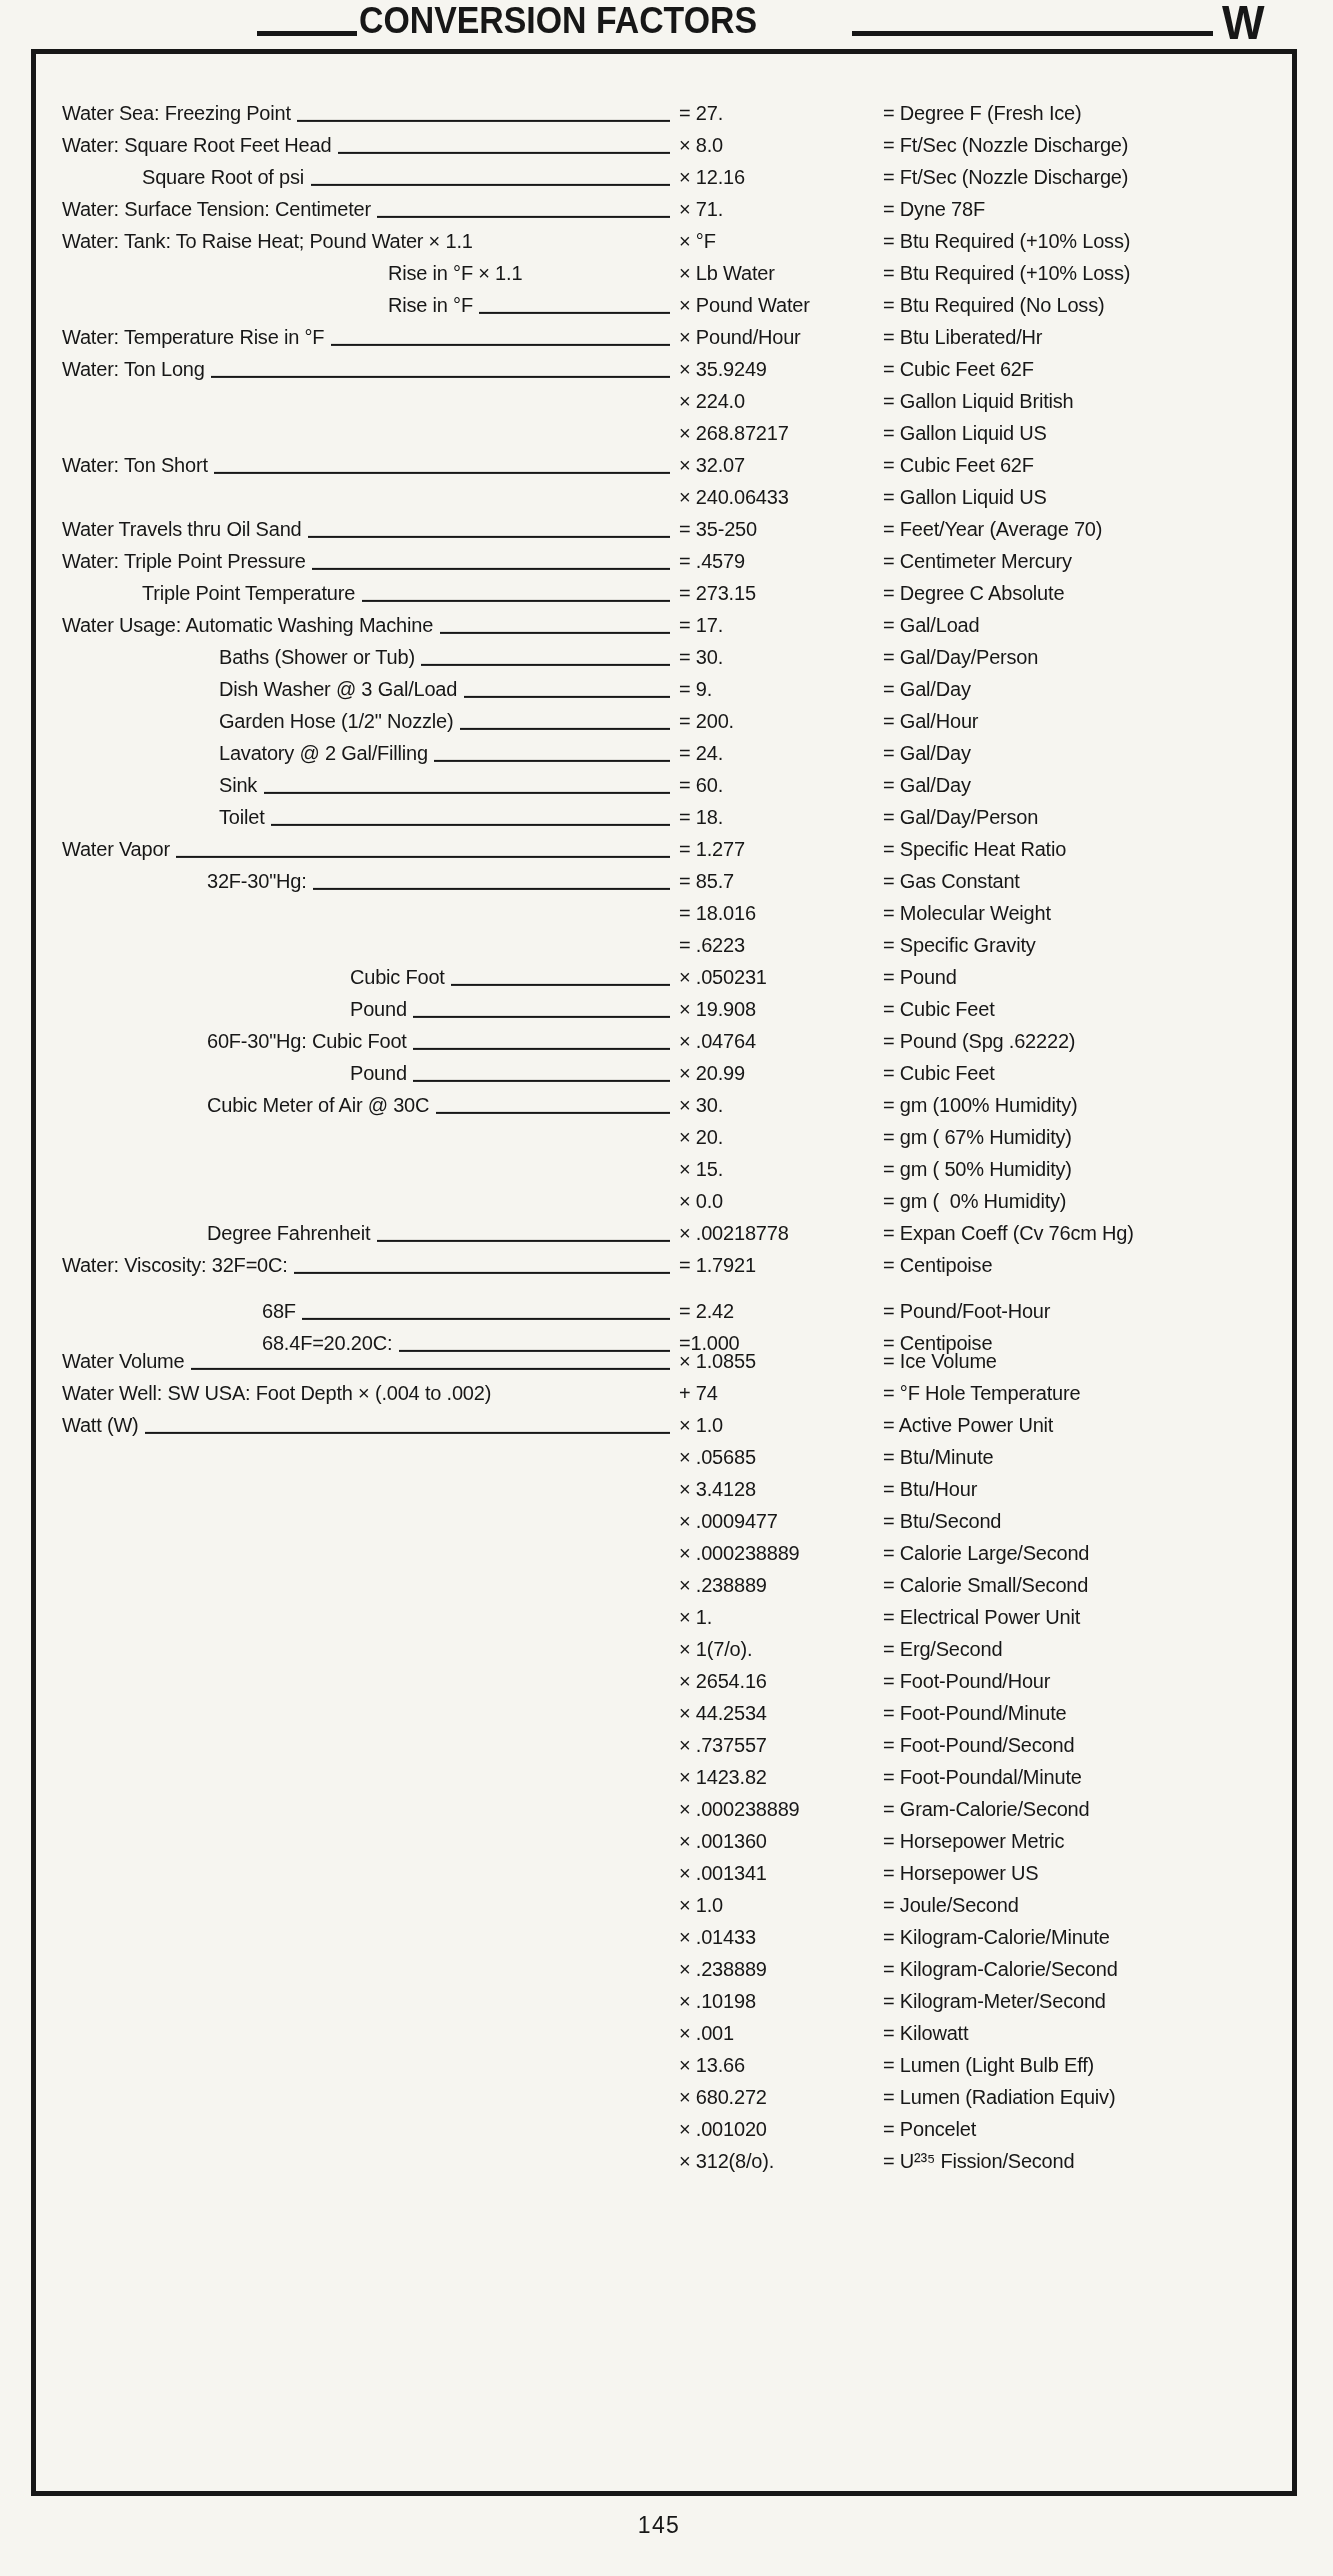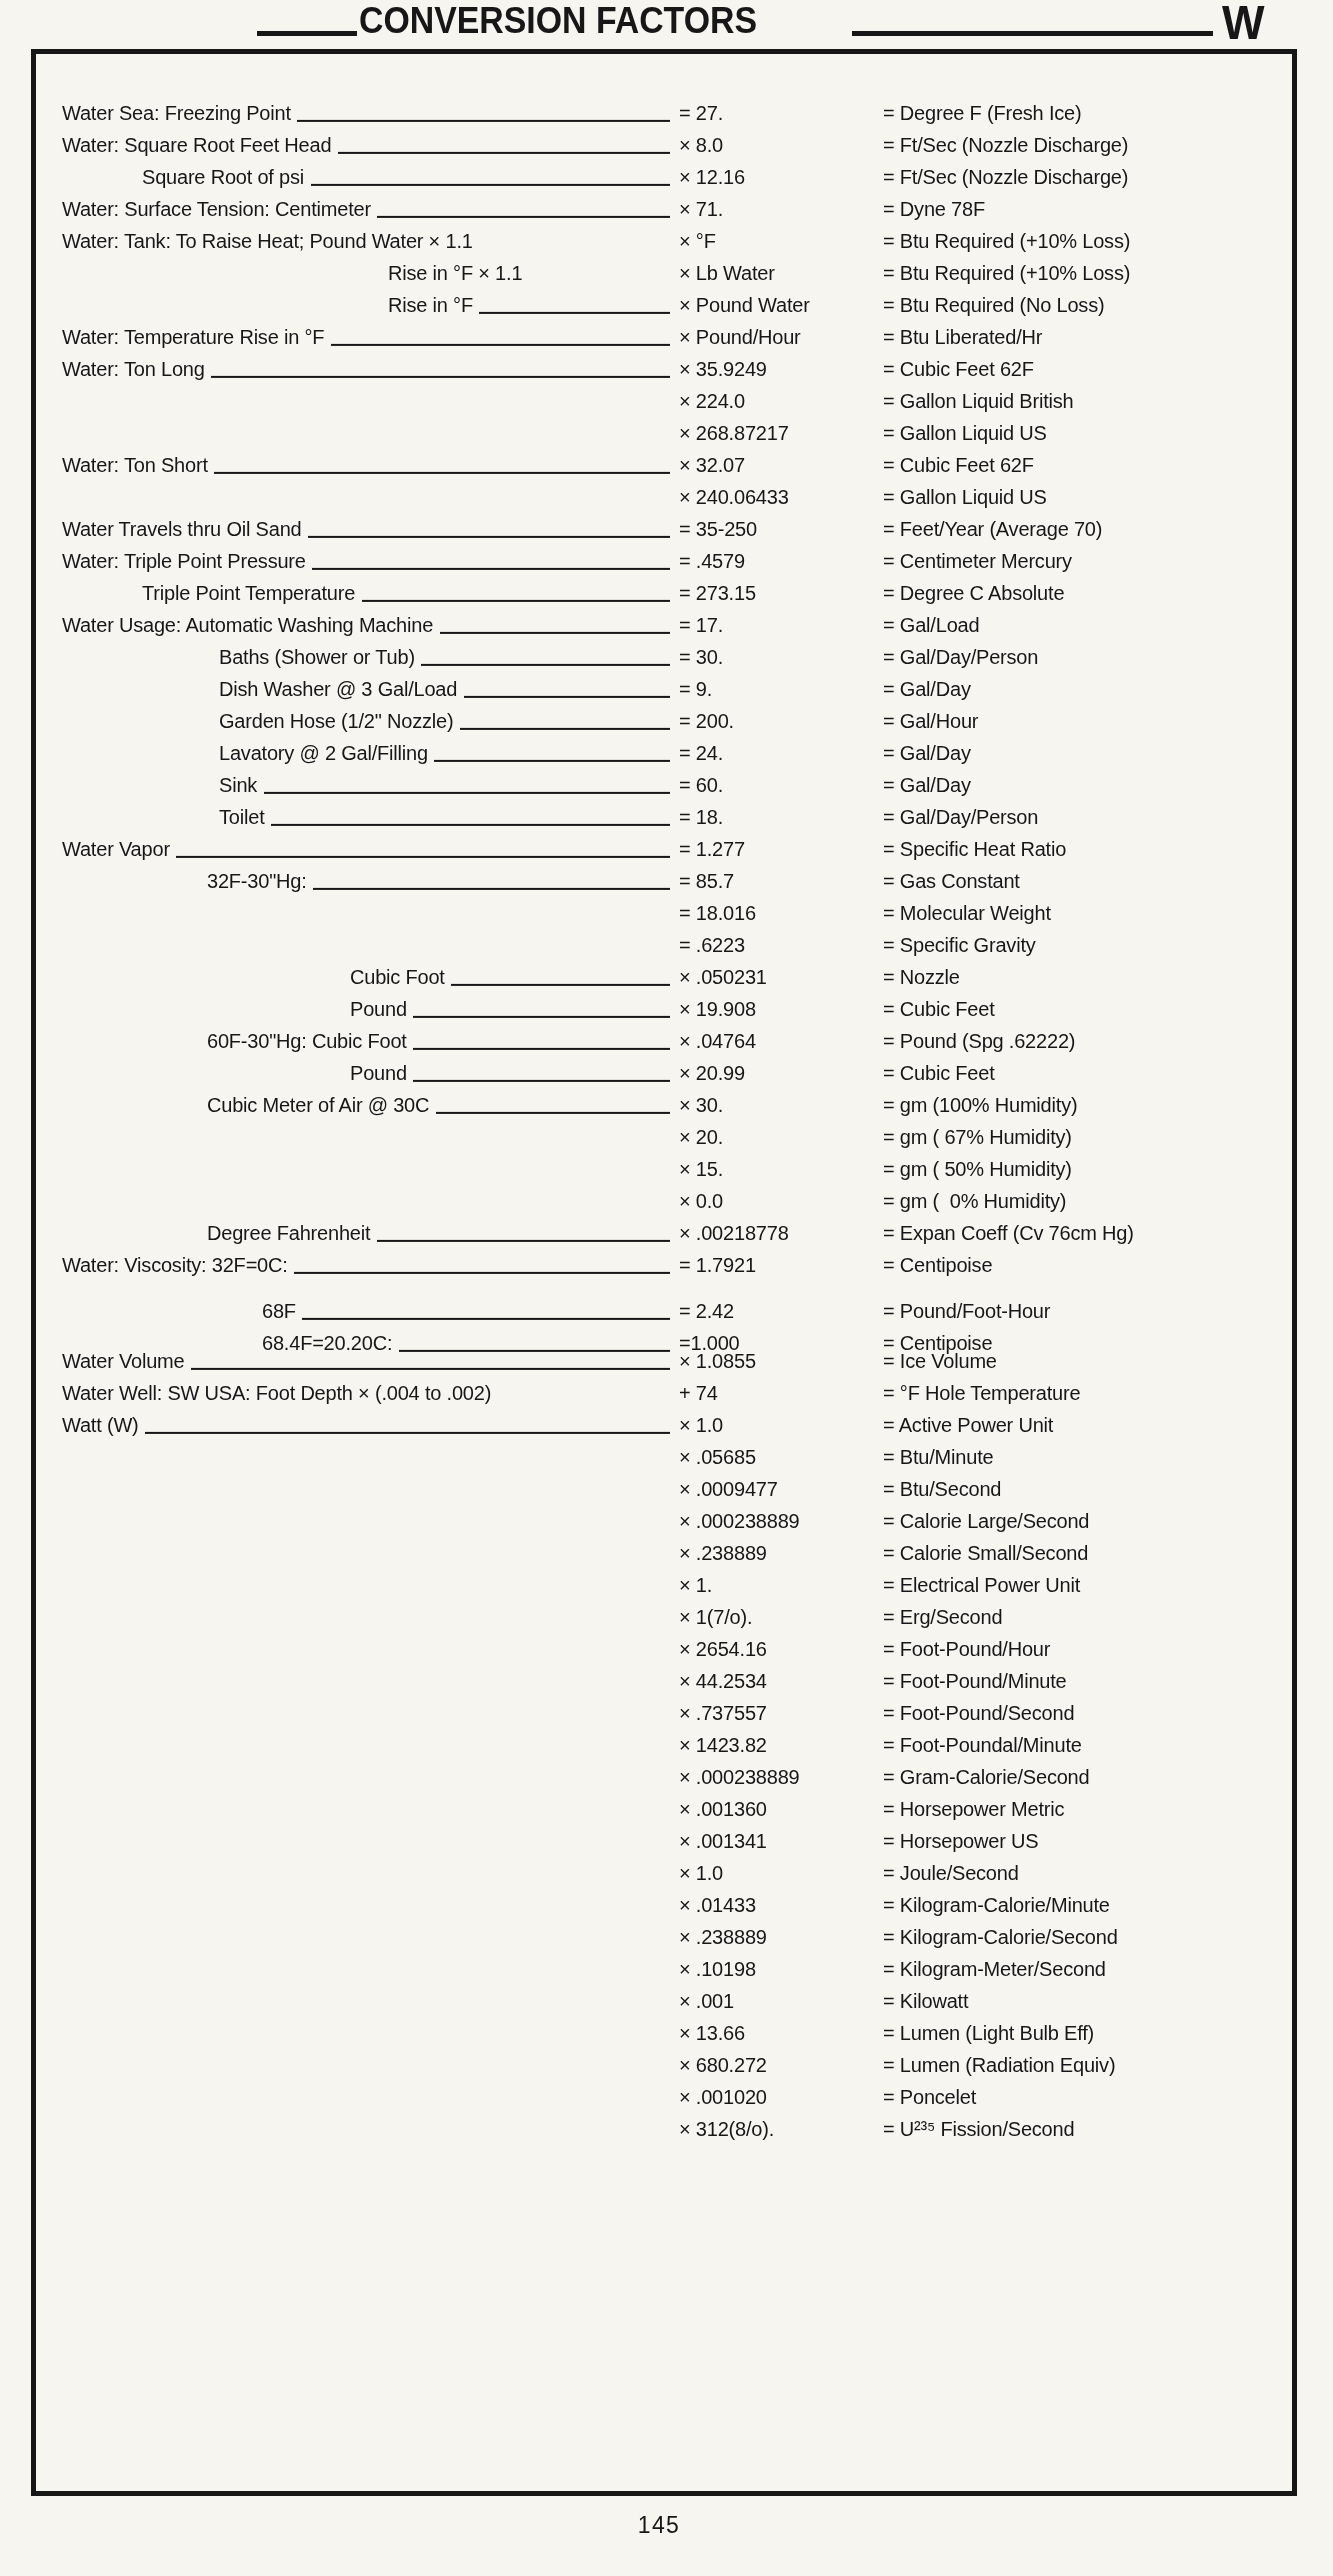--- a/index.html
+++ b/index.html
@@ -100,36 +100,37 @@
     <div class="row"><span class="label ind2">Baths (Shower or Tub)</span><span class="leader on"></span><span class="factor">= 30.</span><span class="result">= Gal/Day/Person</span></div>
     <div class="row"><span class="label ind2">Dish Washer @ 3 Gal/Load</span><span class="leader on"></span><span class="factor">= 9.</span><span class="result">= Gal/Day</span></div>
     <div class="row"><span class="label ind2">Garden Hose (1/2" Nozzle)</span><span class="leader on"></span><span class="factor">= 200.</span><span class="result">= Gal/Hour</span></div>
     <div class="row"><span class="label ind2">Lavatory @ 2 Gal/Filling</span><span class="leader on"></span><span class="factor">= 24.</span><span class="result">= Gal/Day</span></div>
     <div class="row"><span class="label ind2">Sink</span><span class="leader on"></span><span class="factor">= 60.</span><span class="result">= Gal/Day</span></div>
     <div class="row"><span class="label ind2">Toilet</span><span class="leader on"></span><span class="factor">= 18.</span><span class="result">= Gal/Day/Person</span></div>
     <div class="row"><span class="label ind0">Water Vapor</span><span class="leader on"></span><span class="factor">= 1.277</span><span class="result">= Specific Heat Ratio</span></div>
     <div class="row"><span class="label ind3">32F-30"Hg:</span><span class="leader on"></span><span class="factor">= 85.7</span><span class="result">= Gas Constant</span></div>
     <div class="row"><span class="label ind0"></span><span class="leader"></span><span class="factor">= 18.016</span><span class="result">= Molecular Weight</span></div>
     <div class="row"><span class="label ind0"></span><span class="leader"></span><span class="factor">= .6223</span><span class="result">= Specific Gravity</span></div>
-    <div class="row"><span class="label ind4">Cubic Foot</span><span class="leader on"></span><span class="factor">× .050231</span><span class="result">= Nozzle</span></div>
+    <div class="row"><span class="label ind4">Cubic Foot</span><span class="leader on"></span><span class="factor">× .050231</span><span class="result">= Pound</span></div>
     <div class="row"><span class="label ind4">Pound</span><span class="leader on"></span><span class="factor">× 19.908</span><span class="result">= Cubic Feet</span></div>
     <div class="row"><span class="label ind3">60F-30"Hg: Cubic Foot</span><span class="leader on"></span><span class="factor">× .04764</span><span class="result">= Pound (Spg .62222)</span></div>
     <div class="row"><span class="label ind4">Pound</span><span class="leader on"></span><span class="factor">× 20.99</span><span class="result">= Cubic Feet</span></div>
     <div class="row"><span class="label ind3">Cubic Meter of Air @ 30C</span><span class="leader on"></span><span class="factor">× 30.</span><span class="result">= gm (100% Humidity)</span></div>
     <div class="row"><span class="label ind0"></span><span class="leader"></span><span class="factor">× 20.</span><span class="result">= gm ( 67% Humidity)</span></div>
     <div class="row"><span class="label ind0"></span><span class="leader"></span><span class="factor">× 15.</span><span class="result">= gm ( 50% Humidity)</span></div>
     <div class="row"><span class="label ind0"></span><span class="leader"></span><span class="factor">× 0.0</span><span class="result">= gm (  0% Humidity)</span></div>
     <div class="row"><span class="label ind3">Degree Fahrenheit</span><span class="leader on"></span><span class="factor">× .00218778</span><span class="result">= Expan Coeff (Cv 76cm Hg)</span></div>
     <div class="row"><span class="label ind0">Water: Viscosity: 32F=0C:</span><span class="leader on"></span><span class="factor">= 1.7921</span><span class="result">= Centipoise</span></div>
     <div class="row"><span class="label ind6">68F</span><span class="leader on"></span><span class="factor">= 2.42</span><span class="result">= Pound/Foot-Hour</span></div>
     <div class="row"><span class="label ind6">68.4F=20.20C:</span><span class="leader on"></span><span class="factor">=1.000</span><span class="result">= Centipoise</span></div>
     <div class="row"><span class="label ind0">Water Volume</span><span class="leader on"></span><span class="factor">× 1.0855</span><span class="result">= Ice Volume</span></div>
     <div class="row"><span class="label ind0">Water Well: SW USA: Foot Depth × (.004 to .002)</span><span class="leader"></span><span class="factor">+ 74</span><span class="result">= °F Hole Temperature</span></div>
     <div class="row"><span class="label ind0">Watt (W)</span><span class="leader on"></span><span class="factor">× 1.0</span><span class="result">= Active Power Unit</span></div>
     <div class="row"><span class="label ind0"></span><span class="leader"></span><span class="factor">× .05685</span><span class="result">= Btu/Minute</span></div>
+    <div class="row"><span class="label ind0"></span><span class="leader"></span><span class="factor">× 3.4128</span><span class="result">= Btu/Hour</span></div>
     <div class="row"><span class="label ind0"></span><span class="leader"></span><span class="factor">× .0009477</span><span class="result">= Btu/Second</span></div>
     <div class="row"><span class="label ind0"></span><span class="leader"></span><span class="factor">× .000238889</span><span class="result">= Calorie Large/Second</span></div>
     <div class="row"><span class="label ind0"></span><span class="leader"></span><span class="factor">× .238889</span><span class="result">= Calorie Small/Second</span></div>
     <div class="row"><span class="label ind0"></span><span class="leader"></span><span class="factor">× 1.</span><span class="result">= Electrical Power Unit</span></div>
     <div class="row"><span class="label ind0"></span><span class="leader"></span><span class="factor">× 1(7/o).</span><span class="result">= Erg/Second</span></div>
     <div class="row"><span class="label ind0"></span><span class="leader"></span><span class="factor">× 2654.16</span><span class="result">= Foot-Pound/Hour</span></div>
     <div class="row"><span class="label ind0"></span><span class="leader"></span><span class="factor">× 44.2534</span><span class="result">= Foot-Pound/Minute</span></div>
     <div class="row"><span class="label ind0"></span><span class="leader"></span><span class="factor">× .737557</span><span class="result">= Foot-Pound/Second</span></div>
     <div class="row"><span class="label ind0"></span><span class="leader"></span><span class="factor">× 1423.82</span><span class="result">= Foot-Poundal/Minute</span></div>
     <div class="row"><span class="label ind0"></span><span class="leader"></span><span class="factor">× .000238889</span><span class="result">= Gram-Calorie/Second</span></div>

